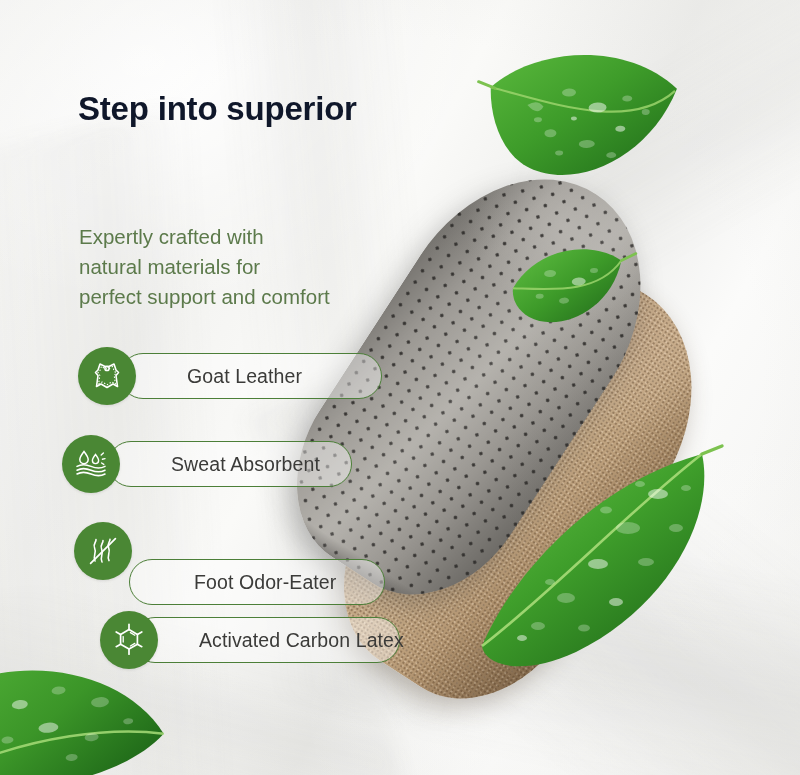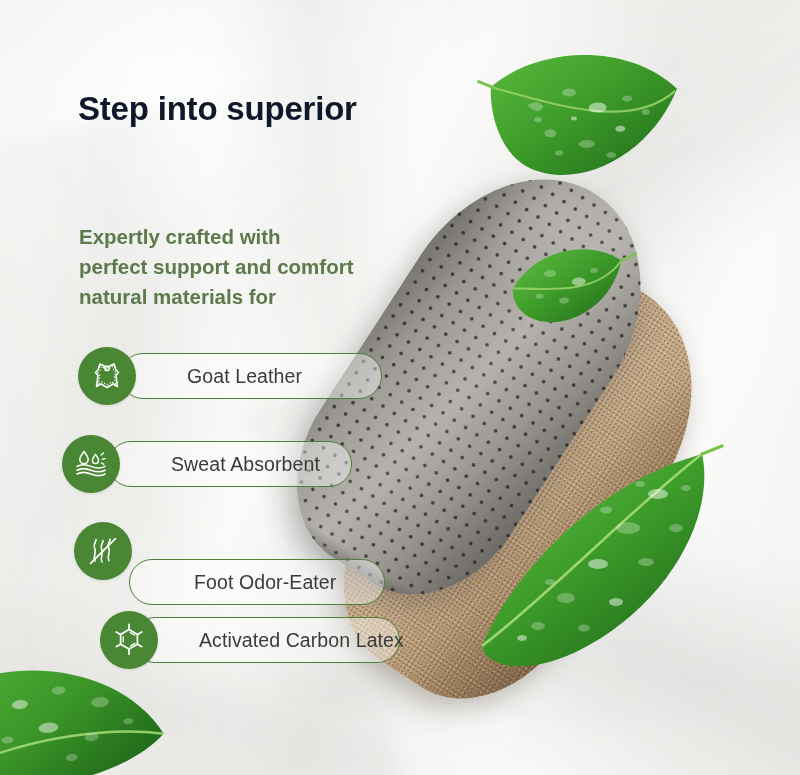--- a/index.html
+++ b/index.html
@@ -85,21 +85,21 @@
   }
   .headline .hl-line { display: block; }
 
   .subhead {
     position: absolute;
     left: 79px;
     top: 222px;
     width: 360px;
     font-size: 20.5px;
     line-height: 30px;
-    font-weight: 700;
+    font-weight: 400;
     color: #5C7A4B;
   }
   .subhead .sub-line { display: block; white-space: nowrap; }
 
   
   .feature {
     position: absolute;
     height: 46px;
   }
   .pill {
@@ -365,22 +365,22 @@
       </g>
     </svg>
   </div>
 
   <div class="headline">
     <span class="hl-line">Step into superior</span>
   </div>
 
   <div class="subhead">
     <span class="sub-line">Expertly crafted with</span>
+    <span class="sub-line">natural materials for</span>
     <span class="sub-line">perfect support and comfort</span>
-    <span class="sub-line">natural materials for</span>
   </div>
 
   <div class="feature" id="feat-0">
     <div class="pill">
       <span class="pill-label">Goat Leather</span>
     </div>
     <div class="badge">
       <svg width="36" height="36" viewBox="0 0 36 36">
         <path d="M11 6 L9 12 L6.5 14.5 L9 17.5 L7.5 28.5 L12 26 L18 29.5 L24 26 L28.5 28.5 L27 17.5 L29.5 14.5 L27 12 L25 6 L21 8 Q18 9.6 15 8 Z" fill="none" stroke="#ffffff" stroke-width="1.6" stroke-linejoin="round"></path>
         <path d="M12.4 8.6 L10.8 13 L8.8 15 L10.8 17.4 L9.6 26 L13.2 24 L18 26.8 L22.8 24 L26.4 26 L25.2 17.4 L27.2 15 L25.2 13 L23.6 8.6 L20.6 10.2 Q18 11.6 15.4 10.2 Z" fill="none" stroke="#ffffff" stroke-width="1.1" stroke-linejoin="round" stroke-dasharray="1.4 1.8"></path>

